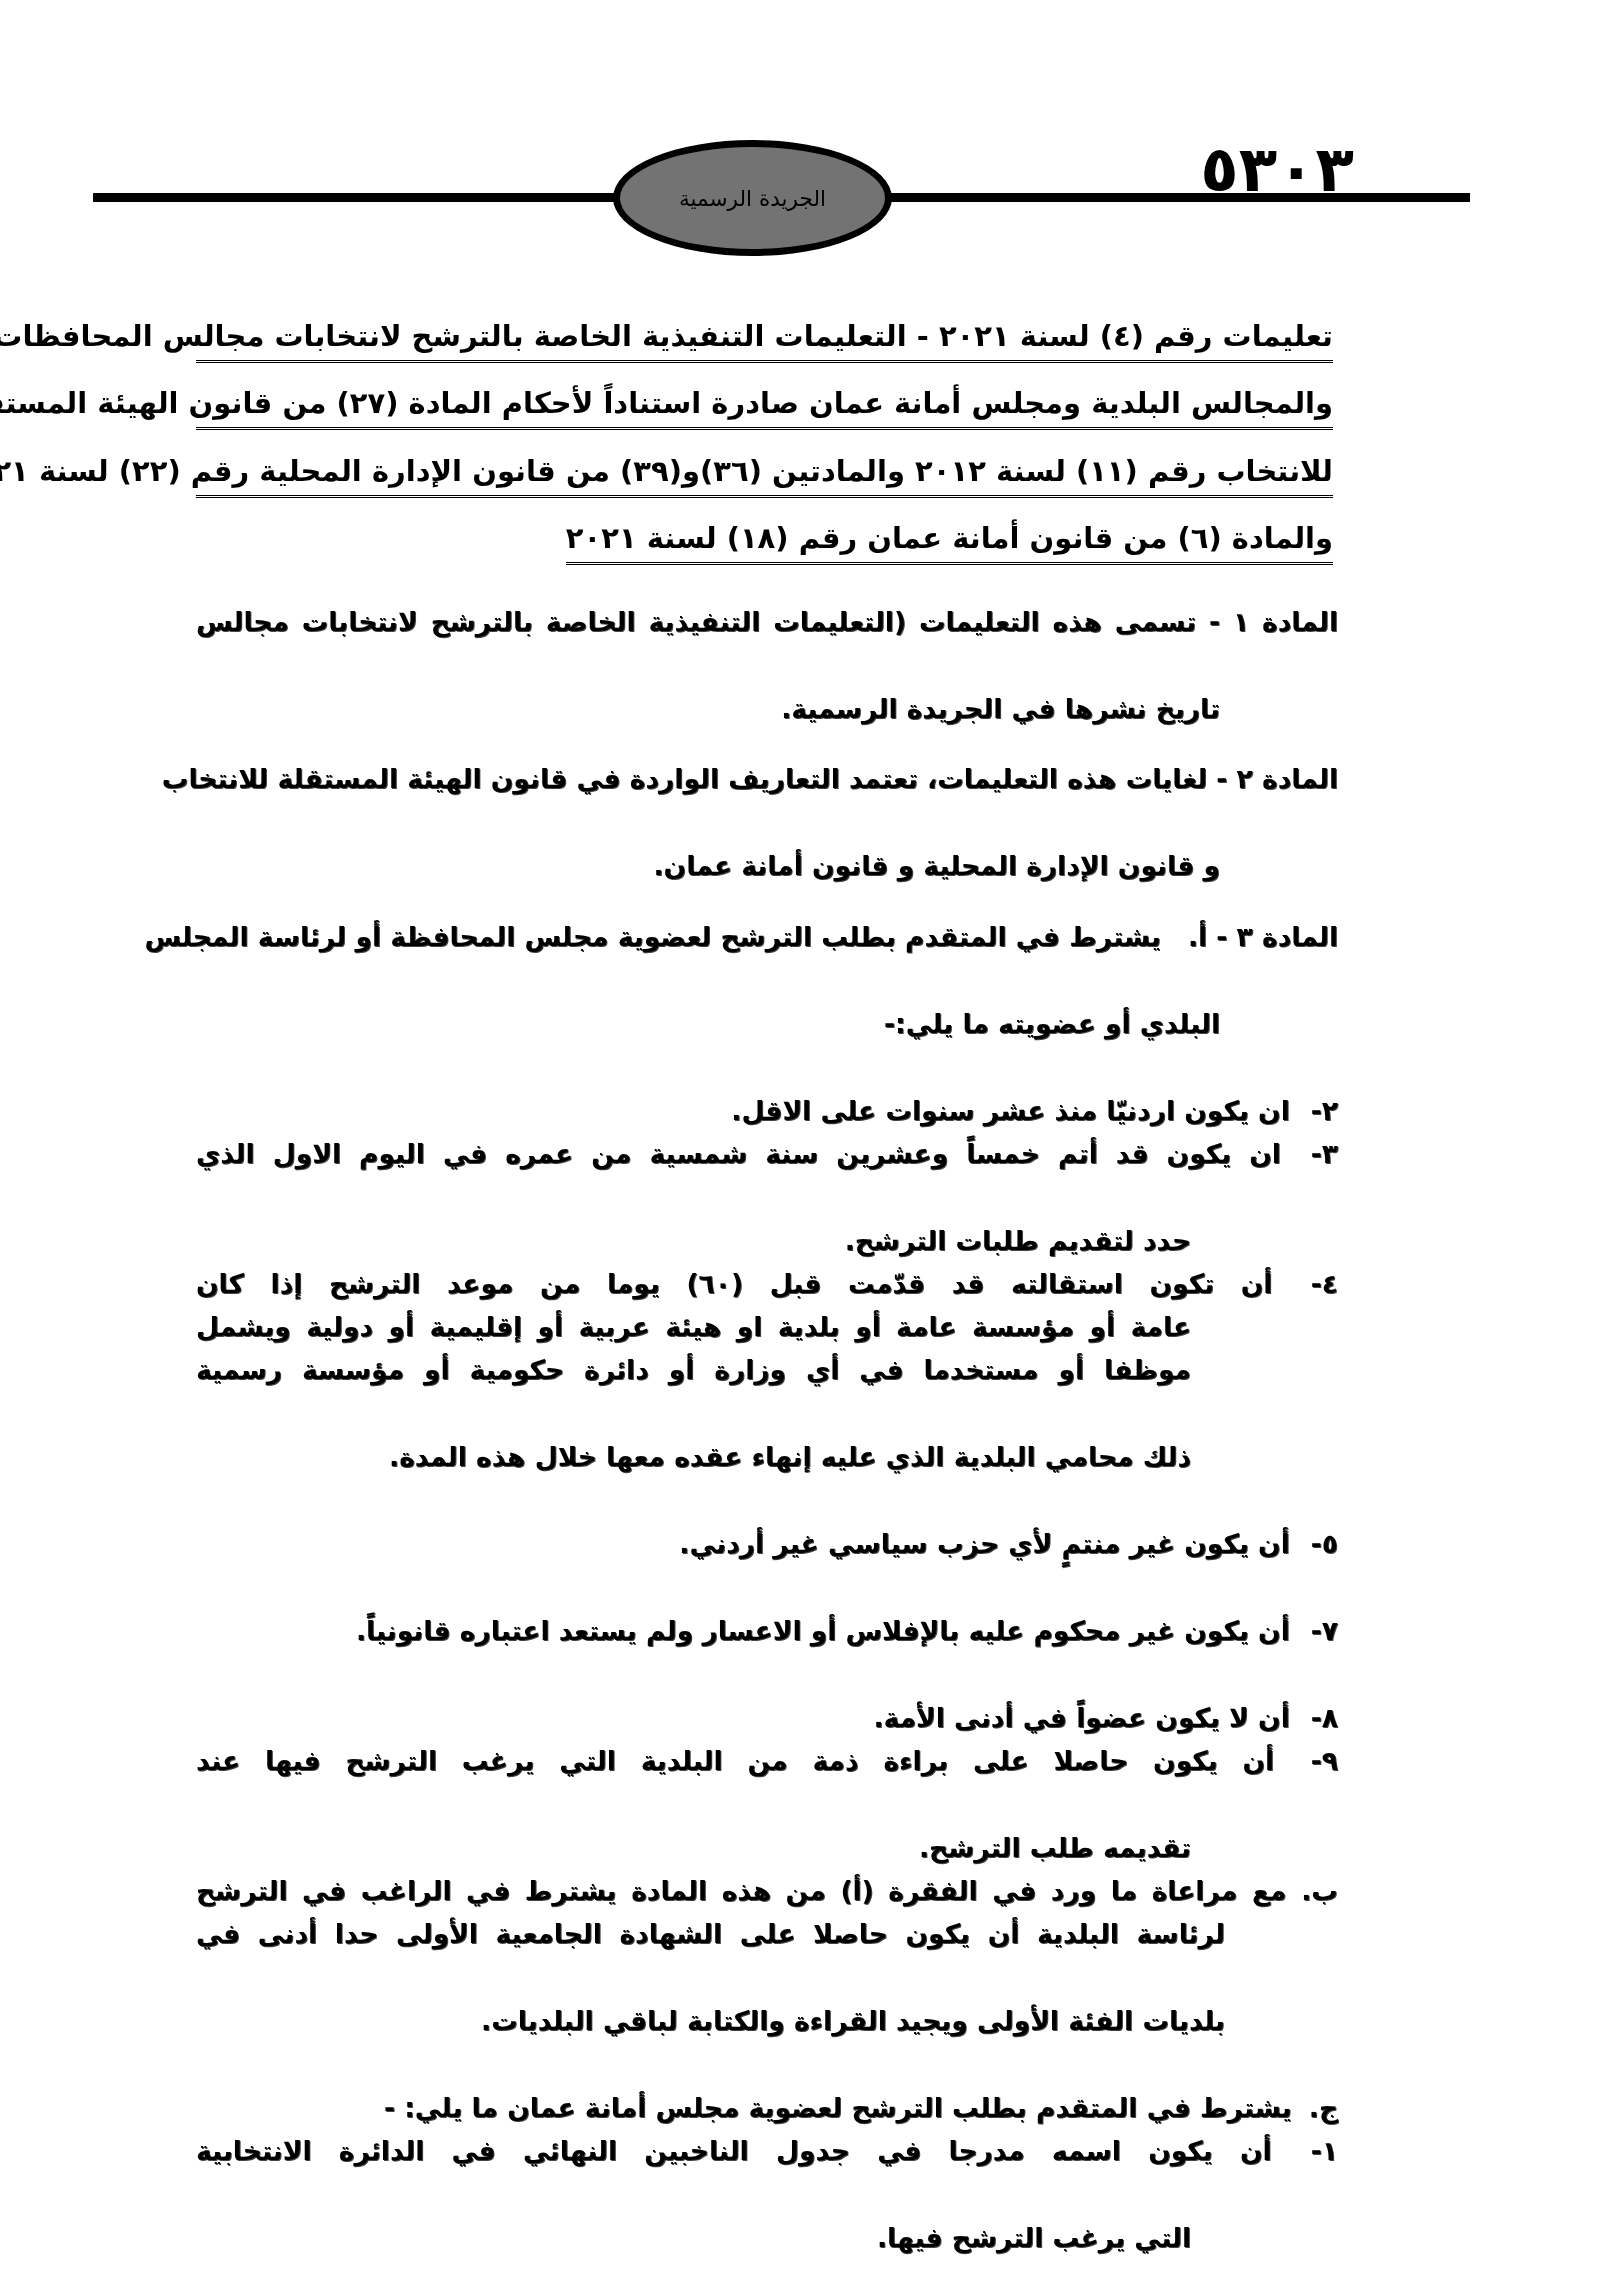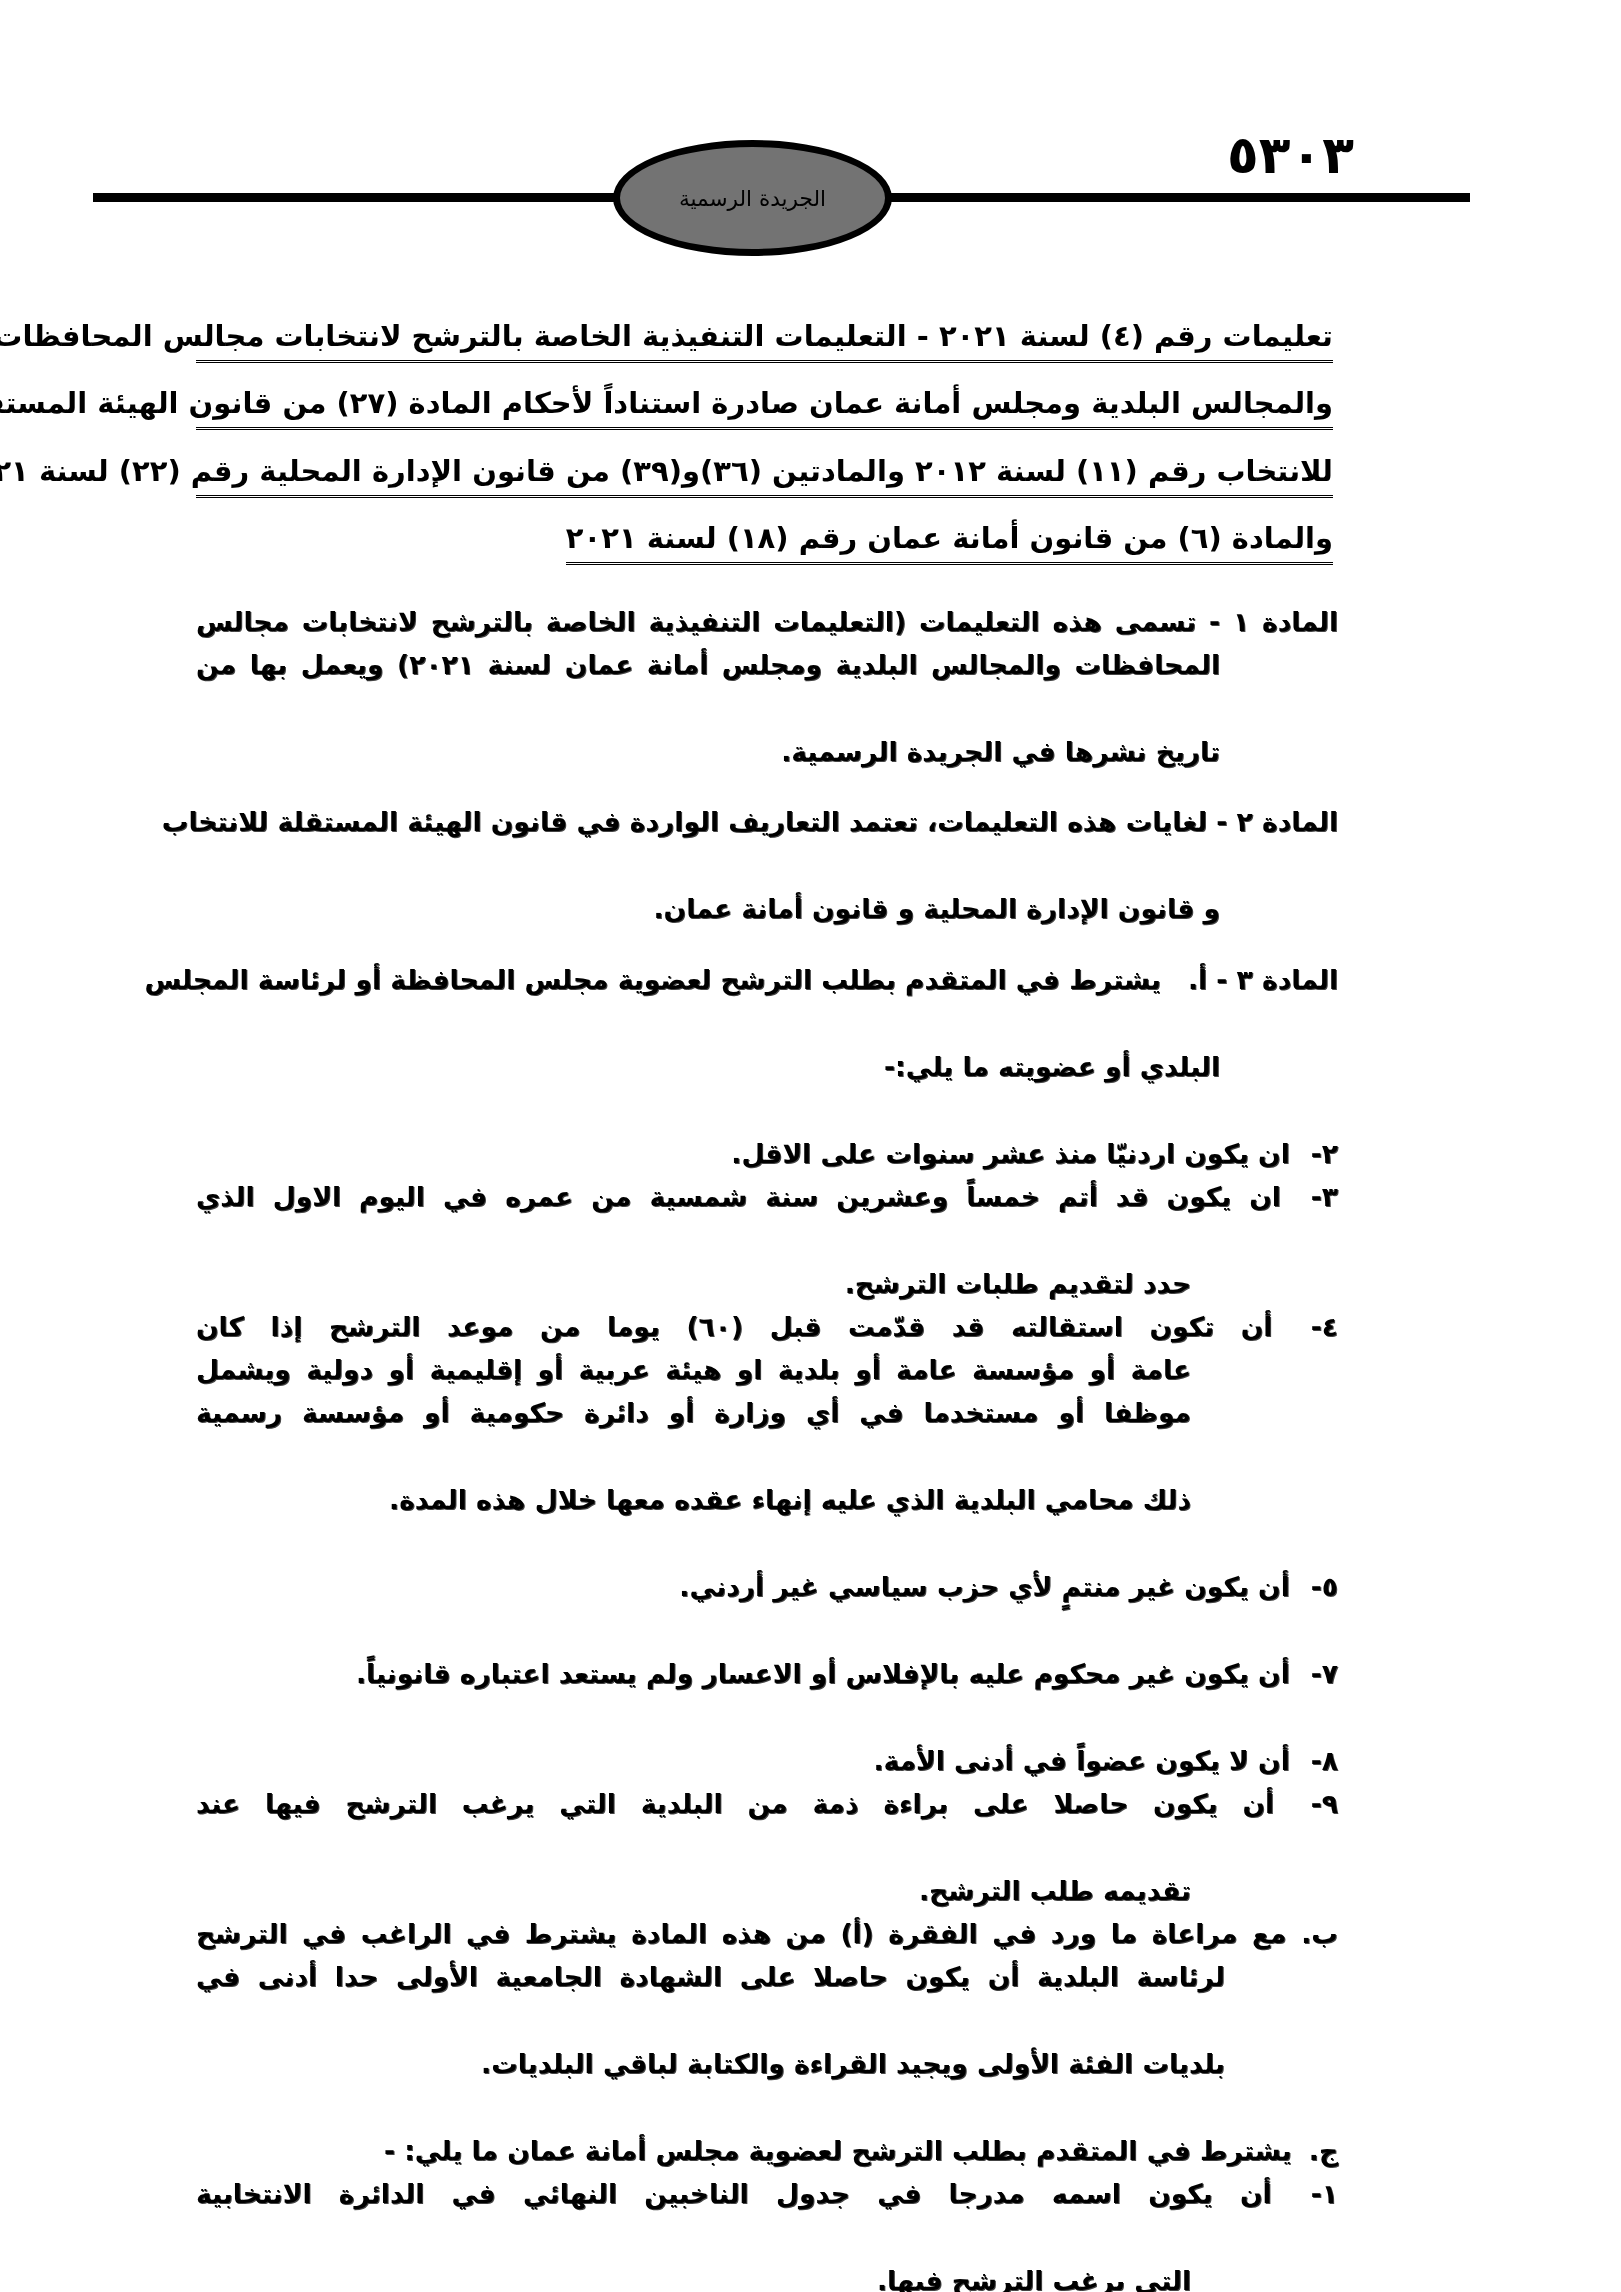--- a/index.html
+++ b/index.html
@@ -1,17 +1,17 @@
 <!DOCTYPE html>
 <html><head>
 <meta charset="utf-8">
 <style>
   html, body { margin: 0; padding: 0; background: #ffffff; }
   body { width: 1621px; height: 2293px; position: relative; overflow: hidden; font-family: "DejaVu Sans", sans-serif; color: #000; }
-  .page-number { position: absolute; top: 125px; right: 267px; font-size: 52px; font-weight: bold; direction: rtl; letter-spacing: 2px; }
+  .page-number { position: absolute; top: 133px; right: 267px; font-size: 63px; font-weight: bold; direction: rtl; letter-spacing: 2px; }
   .rule { position: absolute; top: 193px; left: 93px; width: 1377px; height: 8.8px; background: #000; }
   .masthead { position: absolute; top: 140px; left: 613px; width: 279px; height: 116px; border: 7.8px solid #000; border-radius: 50%; background: #737373; box-sizing: border-box; display: flex; align-items: center; justify-content: center; }
   .masthead span { font-size: 21.6px; font-weight: normal; direction: rtl; }
   .title { position: absolute; top: 289px; left: 196px; width: 1137px; direction: rtl; text-align: justify; text-align-last: justify; margin-top: 28px; }
   .title-line { font-size: 29px; font-weight: bold; line-height: 39px; height: 39px; margin-bottom: 21.6px; white-space: nowrap; text-align: justify; text-align-last: justify; border-bottom: 3.9px double #000; padding-bottom: 3.9px; }
   .title-line.last { display: inline-block; text-align-last: auto; }
   .title-last-wrap { text-align: center; }
   .body { position: absolute; top: 600px; left: 196px; width: 1142px; direction: rtl; font-size: 26.5px; font-weight: bold; line-height: 43px; text-shadow: 1px 1px 0 #444; }
   .article { margin-bottom: 27.4px; }
   .line { text-align: justify; text-align-last: justify; white-space: nowrap; }
@@ -35,21 +35,20 @@
   <div class="title-line">تعليمات رقم (٤) لسنة ٢٠٢١ - التعليمات التنفيذية الخاصة بالترشح لانتخابات مجالس المحافظات</div>
   <div class="title-line">والمجالس البلدية ومجلس أمانة عمان صادرة استناداً لأحكام المادة (٢٧) من قانون الهيئة المستقلة</div>
   <div class="title-line">للانتخاب رقم (١١) لسنة ٢٠١٢ والمادتين (٣٦)و(٣٩) من قانون الإدارة المحلية رقم (٢٢) لسنة ٢٠٢١</div>
   <div class="title-last-wrap"><span class="title-line last">والمادة (٦) من قانون أمانة عمان رقم (١٨) لسنة ٢٠٢١</span></div>
 </div>
 
 <div class="body">
 
   <div class="article">
     <div class="line"><span>المادة ١ -</span> <span>تسمى هذه التعليمات (التعليمات التنفيذية الخاصة بالترشح لانتخابات مجالس</span></div>
-    <div class="line indent1">المحافظات والمجالس البلدية ومجلس أمانة عمان لسنة ٢٠٢١) ويعمل بها من</div>
     <div class="line end indent1">تاريخ نشرها في الجريدة الرسمية.</div>
   </div>
 
   <div class="article">
     <div class="line"><span>المادة ٢ -</span> <span>لغايات هذه التعليمات، تعتمد التعاريف الواردة في قانون الهيئة المستقلة للانتخاب</span></div>
     <div class="line end indent1">و قانون الإدارة المحلية و قانون أمانة عمان.</div>
   </div>
 
   <div class="article">
     <div class="line"><span>المادة ٣ -</span> <span class="sub-letter">أ.</span> <span>يشترط في المتقدم بطلب الترشح لعضوية مجلس المحافظة أو لرئاسة المجلس</span></div>

